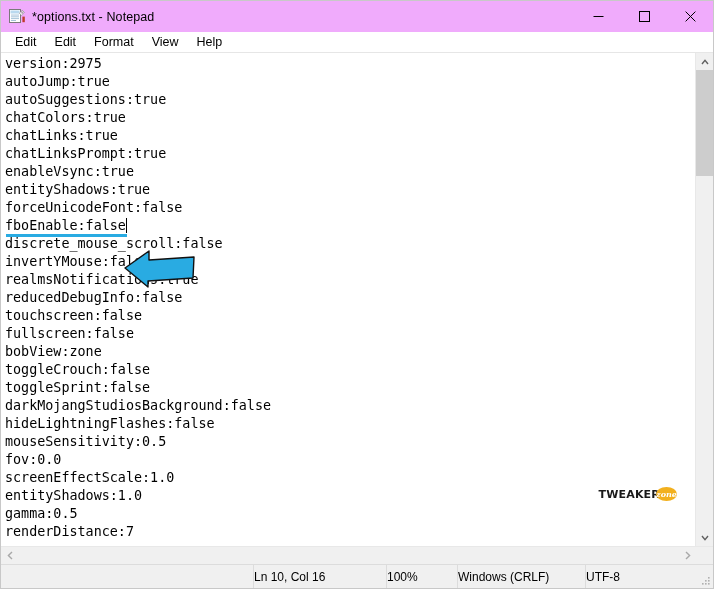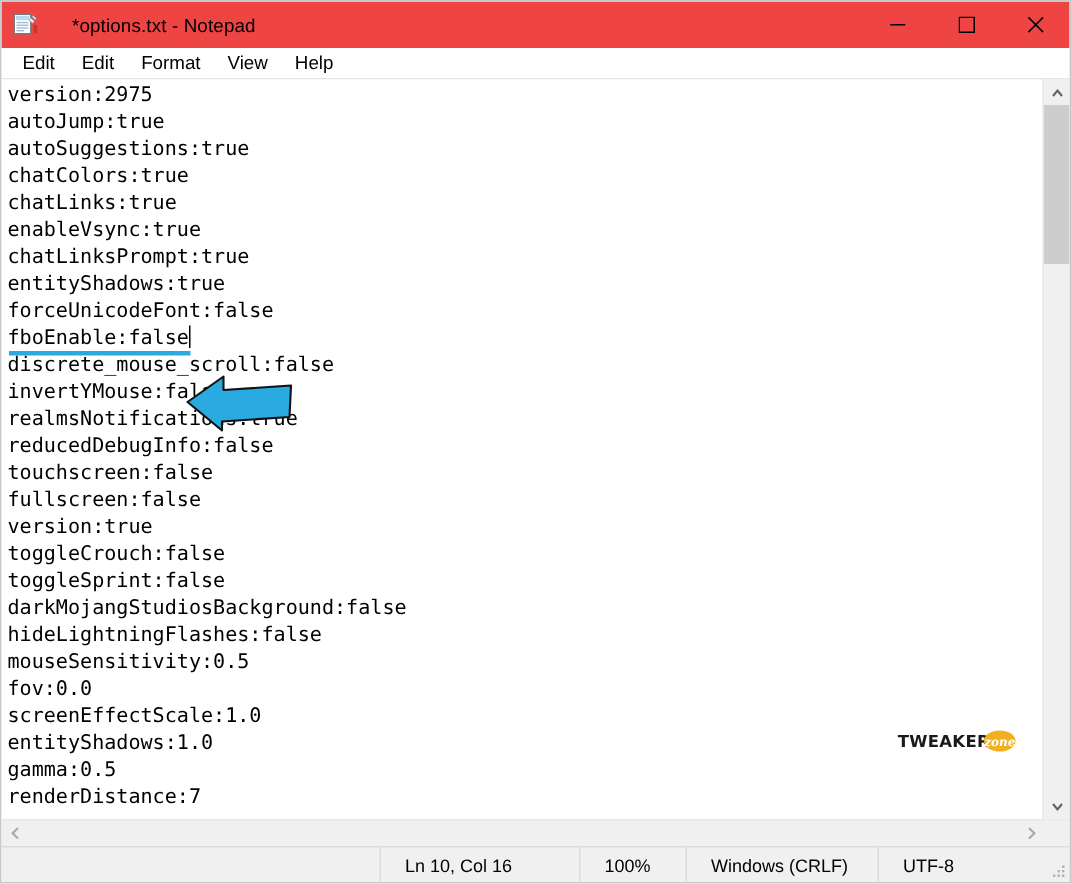--- a/index.html
+++ b/index.html
@@ -22,26 +22,25 @@
     flex-direction: column;
     box-sizing: border-box;
     border: 1px solid #c8c8c8;
     overflow: hidden;
   }
 
   
   .titlebar {
     height: 31px;
     min-height: 31px;
-    background: #ef4444;
+    background: #f0abfc;
     display: flex;
     align-items: center;
     position: relative;
     user-select: none;
-    gap: 16px;
   }
   .title-icon {
     width: 18px;
     height: 18px;
     margin-left: 7px;
     margin-right: 6px;
     position: relative;
     flex: 0 0 auto;
   }
   .title-text {
@@ -244,21 +243,21 @@
     align-items: stretch;
     font-size: 12px;
     color: #000000;
     user-select: none;
   }
   .status-spacer { flex: 1 1 auto; }
   .status-cell {
     display: flex;
     align-items: center;
     border-left: 1px solid #dcdcdc;
-    padding-left: 16px;
+    padding-left: 0;
     box-sizing: border-box;
     white-space: nowrap;
   }
   .sc-pos { width: 133px; }
   .sc-zoom { width: 71px; }
   .sc-eol { width: 128px; }
   .sc-enc { width: 112px; text-align: center; }
   .grip {
     width: 16px;
     display: flex;
@@ -319,32 +318,32 @@
 
   <div class="editor-wrap">
     <div class="editor-row">
 
       <div class="textarea" id="textarea">
           <div class="line"><span>version:2975</span></div>
           <div class="line"><span>autoJump:true</span></div>
           <div class="line"><span>autoSuggestions:true</span></div>
           <div class="line"><span>chatColors:true</span></div>
           <div class="line"><span>chatLinks:true</span></div>
+          <div class="line"><span>chatLinksPrompt:true</span></div>
           <div class="line"><span>enableVsync:true</span></div>
-          <div class="line"><span>chatLinksPrompt:true</span></div>
           <div class="line"><span>entityShadows:true</span></div>
           <div class="line"><span>forceUnicodeFont:false</span></div>
           <div class="line highlighted"><span>fboEnable:false</span><span class="caret"></span><div class="line-underline" style="background: rgb(41, 171, 226); width: 120.75px;"></div></div>
           <div class="line"><span>discrete_mouse_scroll:false</span></div>
           <div class="line"><span>invertYMouse:false</span></div>
           <div class="line"><span>realmsNotifications:true</span></div>
           <div class="line"><span>reducedDebugInfo:false</span></div>
           <div class="line"><span>touchscreen:false</span></div>
           <div class="line"><span>fullscreen:false</span></div>
-          <div class="line"><span>version:true</span></div>
+          <div class="line"><span>bobView:zone</span></div>
           <div class="line"><span>toggleCrouch:false</span></div>
           <div class="line"><span>toggleSprint:false</span></div>
           <div class="line"><span>darkMojangStudiosBackground:false</span></div>
           <div class="line"><span>hideLightningFlashes:false</span></div>
           <div class="line"><span>mouseSensitivity:0.5</span></div>
           <div class="line"><span>fov:0.0</span></div>
           <div class="line"><span>screenEffectScale:1.0</span></div>
           <div class="line"><span>entityShadows:1.0</span></div>
           <div class="line"><span>gamma:0.5</span></div>
           <div class="line"><span>renderDistance:7</span></div>

